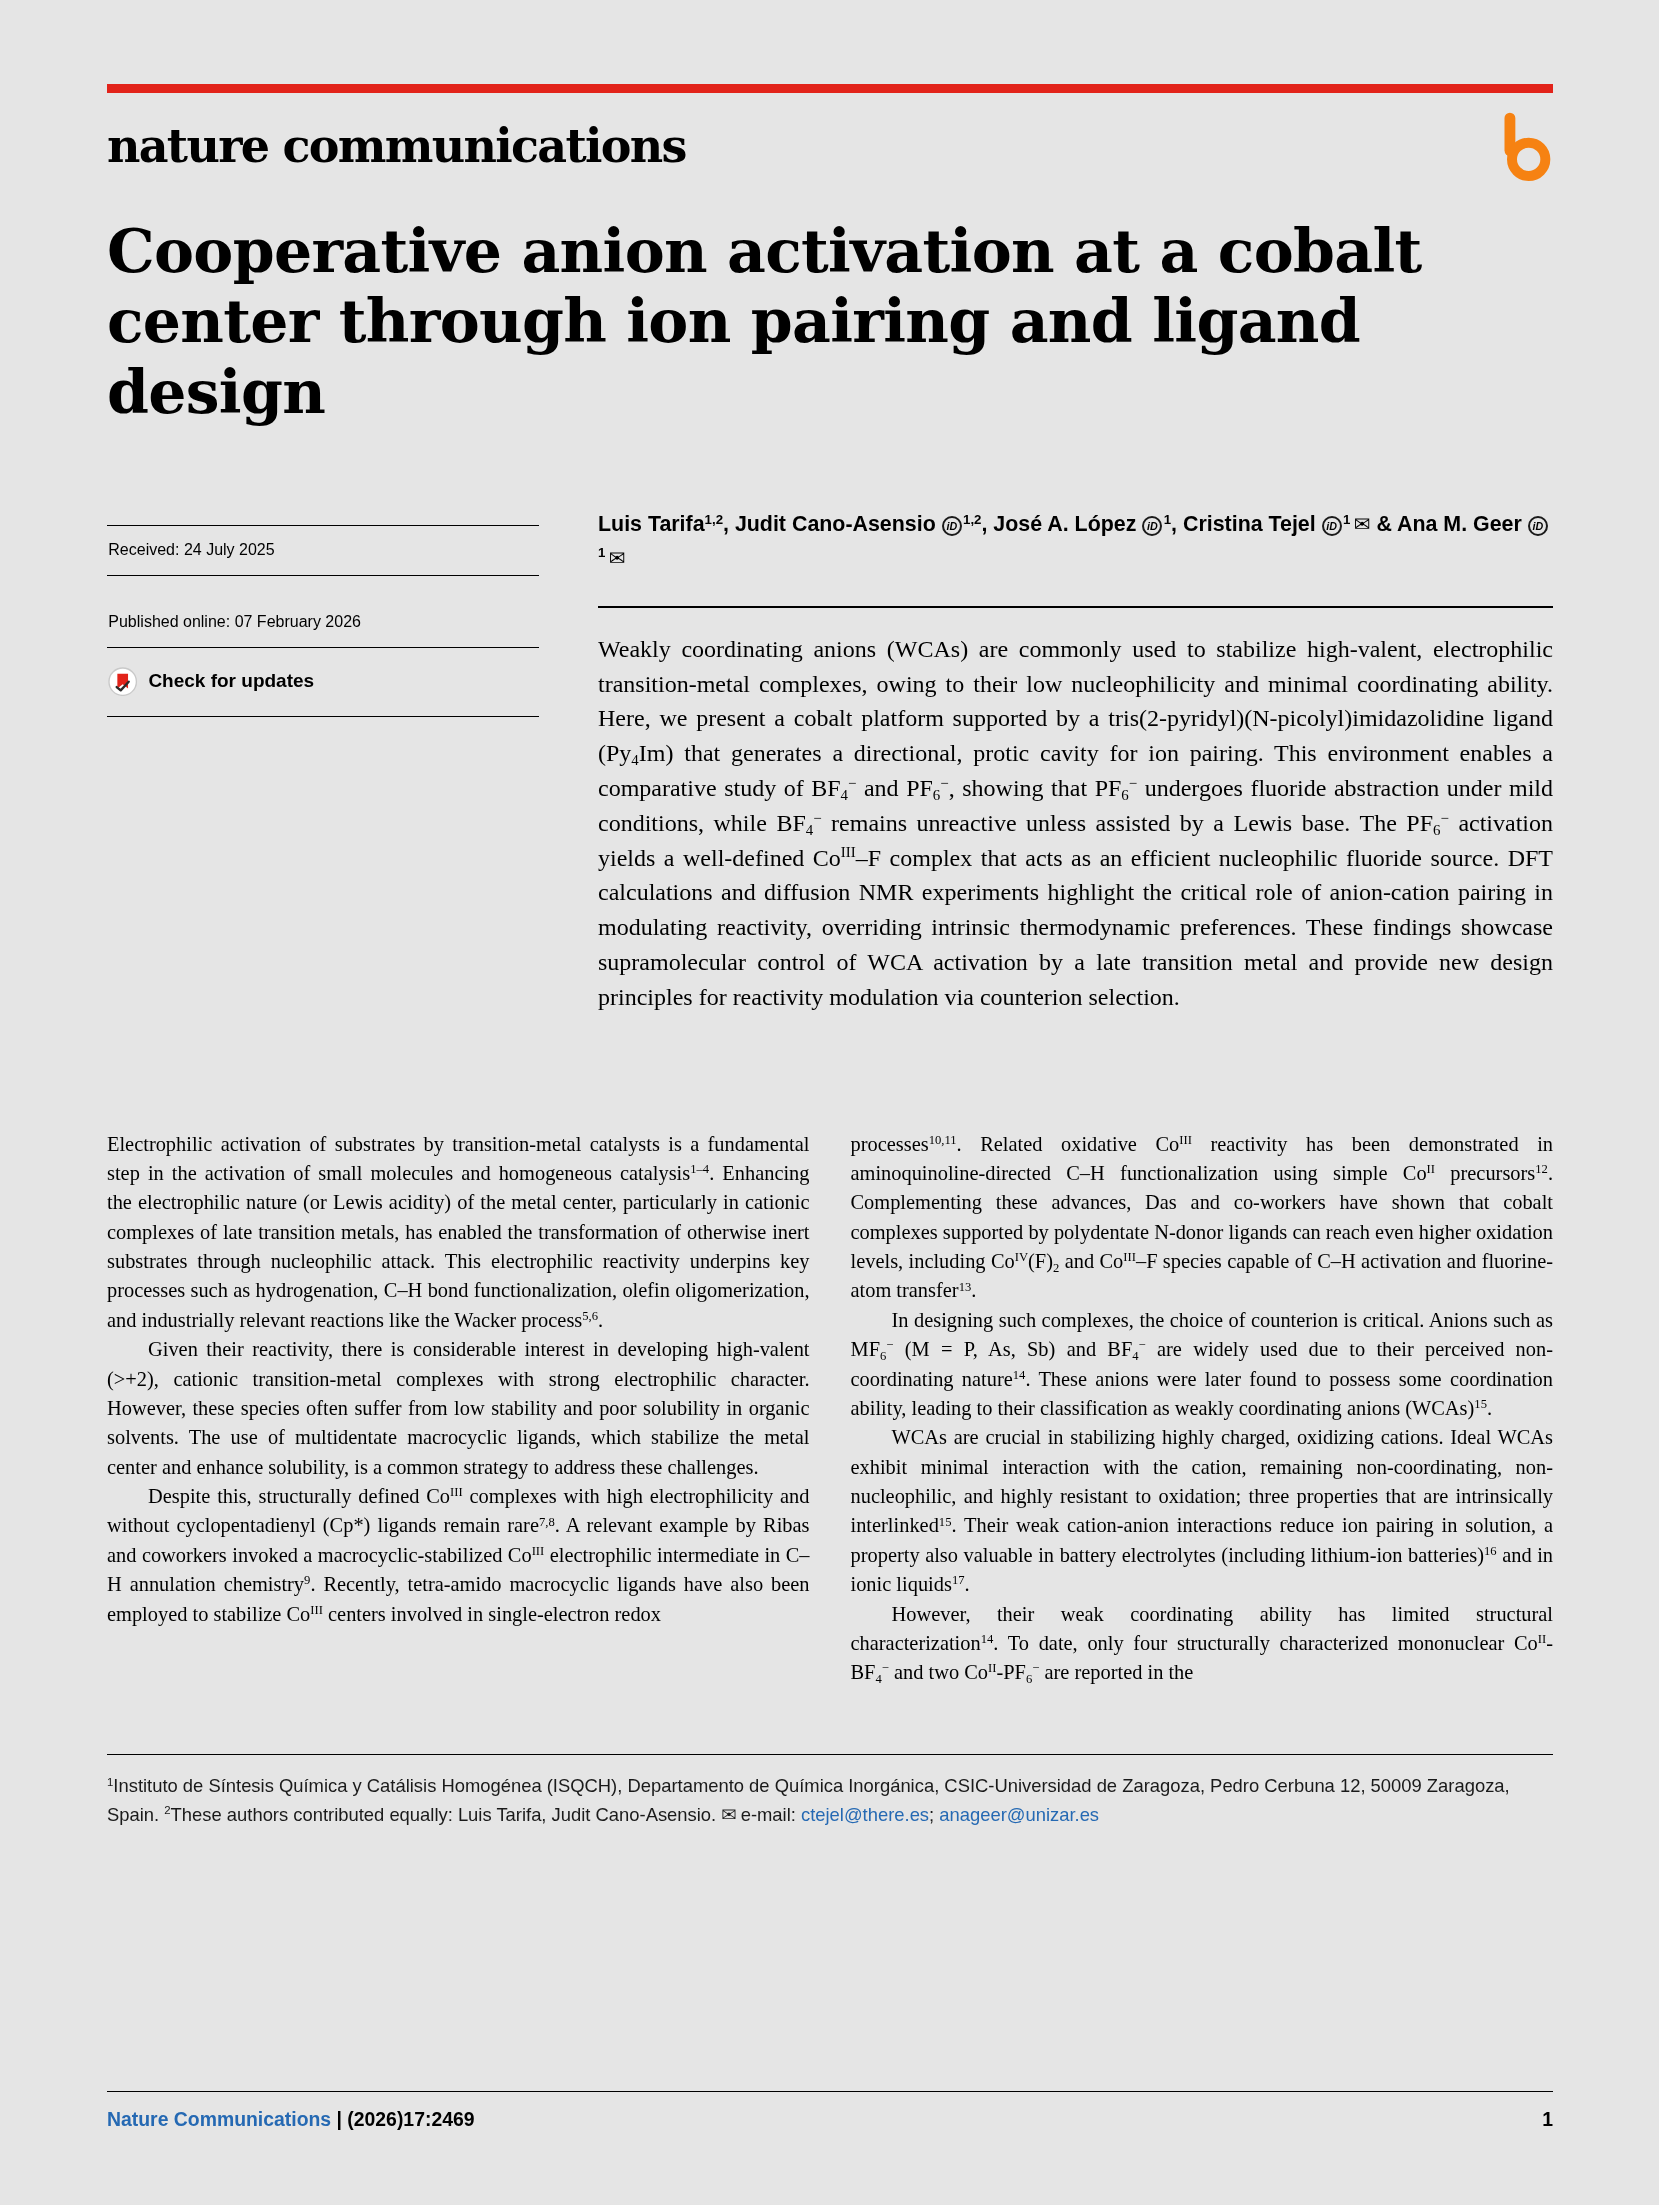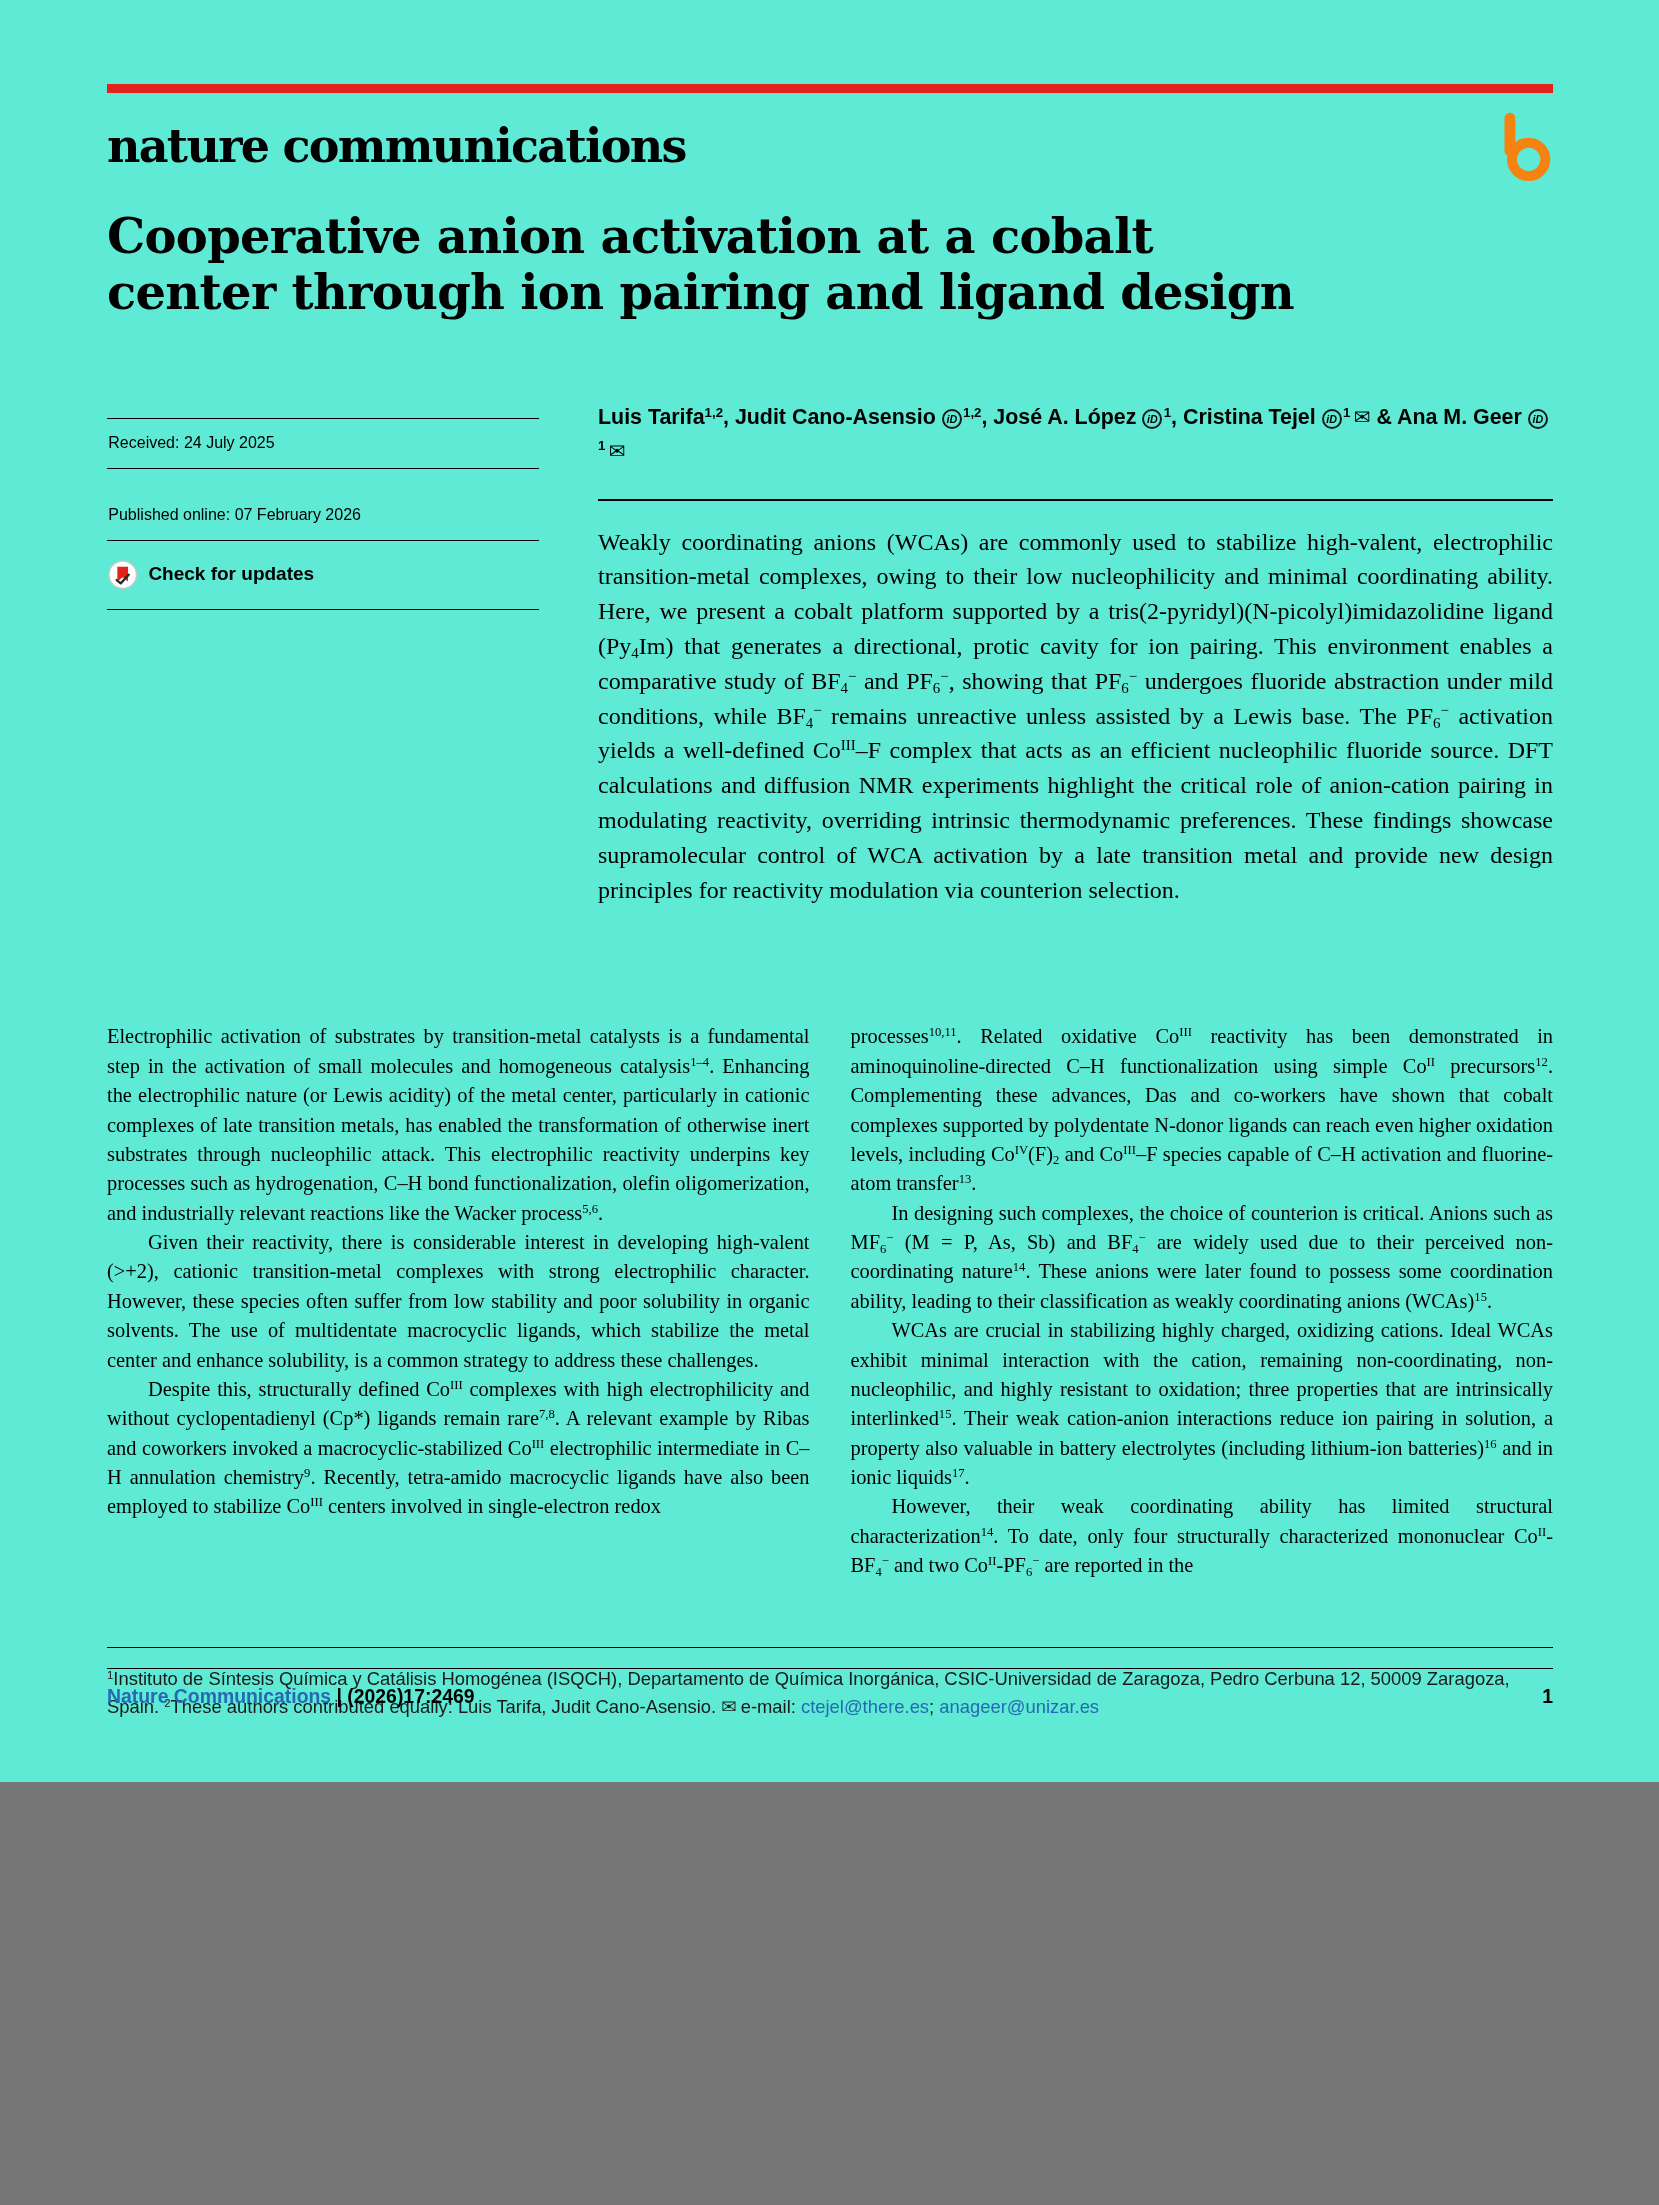--- a/index.html
+++ b/index.html
@@ -1,22 +1,22 @@
 <!DOCTYPE html>
 <html lang="en" style="--accent_red: #e2231a; --oa_orange: #f68212; --link_blue: #2569b3;font-size:10.7px"><head>
 <meta charset="utf-8">
 <style>
   html, body { margin: 0; padding: 0; background: #777; }
   * { box-sizing: border-box; }
 
   .page {
     width: 1660px;
-    height: 1782px;
+    height: 2205px;
     margin: 0 auto;
-    background: #5eead4;
+    background: #e5e5e5;
     position: relative;
     padding: 0 107px;
     overflow: hidden;
     color: #000;
     font-family: "Liberation Sans", sans-serif;
   }
 
   .red-bar { margin-top: 84px; height: 8.7px; background: var(--accent_red, #e2231a); }
 
   .masthead { display: flex; justify-content: space-between; align-items: flex-start; margin-top: 16px; height: 87px; }
@@ -30,24 +30,24 @@
   }
   .oa-icon { width: 52px; height: 70px; margin-top: 2.7px; }
 
   .article-row { display: flex; justify-content: space-between; align-items: baseline; margin-top: 75px; }
   .article-type { font-weight: 700; font-size: 23.4px; }
   .doi { font-size: 20px; color: var(--link_blue, #2569b3); text-decoration: none; cursor: pointer; }
 
   .title {
     font-family: "DejaVu Serif", serif;
     font-weight: 700;
-    font-size: 48px;
+    font-size: 60px;
     line-height: 1.18;
     letter-spacing: -0.7px;
-    margin: 12px 0 0 0;
+    margin: 20px 0 0 0;
   }
 
   .info-grid { display: grid; grid-template-columns: 432px 1fr; column-gap: 59px; margin-top: 75px; }
 
   .date-row { font-size: 16px; padding: 15.4px 1.3px; border-bottom: 1.3px solid #000; margin-top: 22px; }
   .date-row.first { border-top: 1.3px solid #000; }
   .updates-row {
     padding: 19px 1.3px 20px;
     border-bottom: 1.3px solid #000;
     display: flex; align-items: center; gap: 10.7px;

